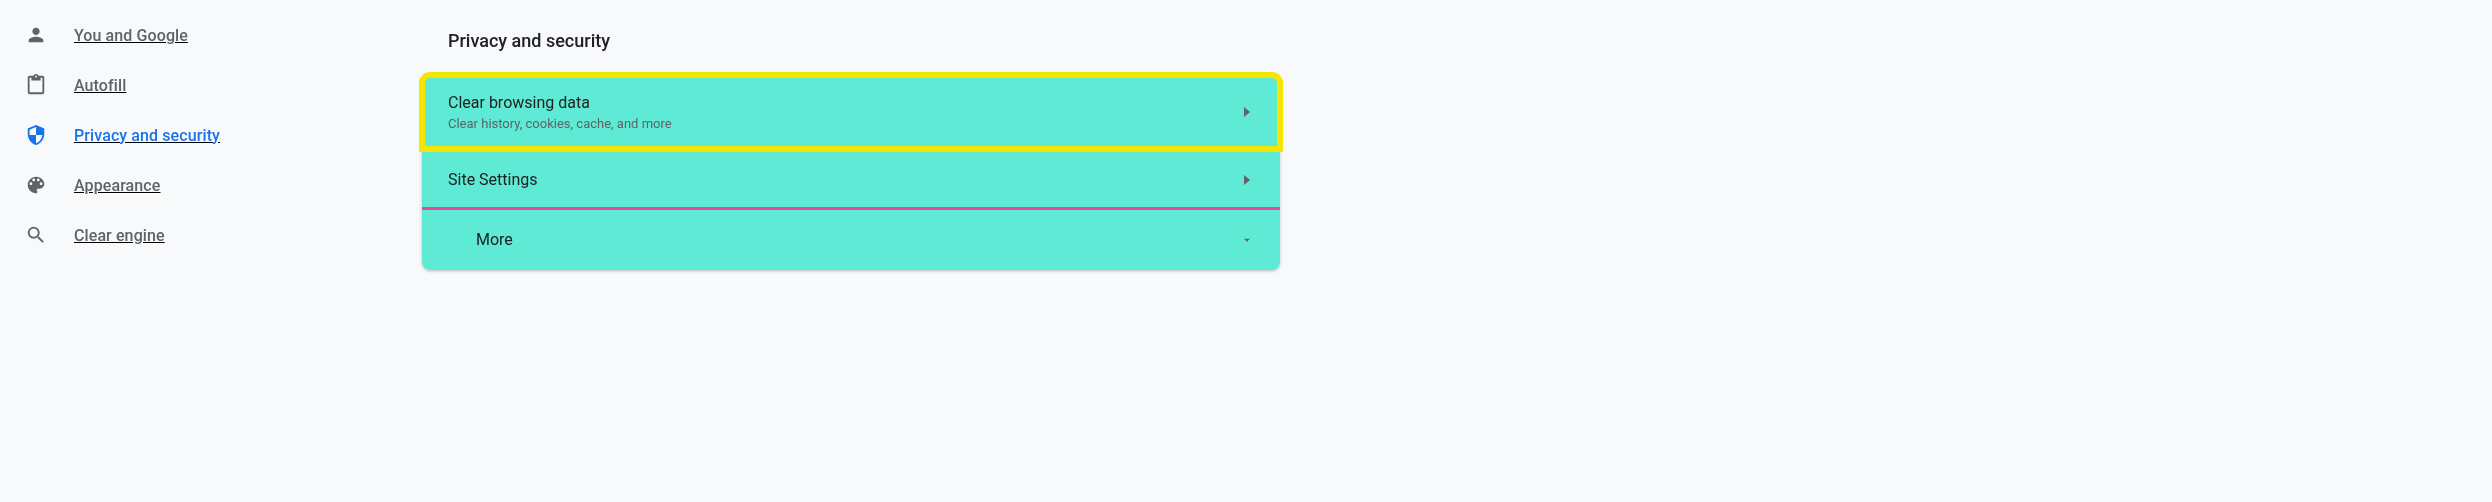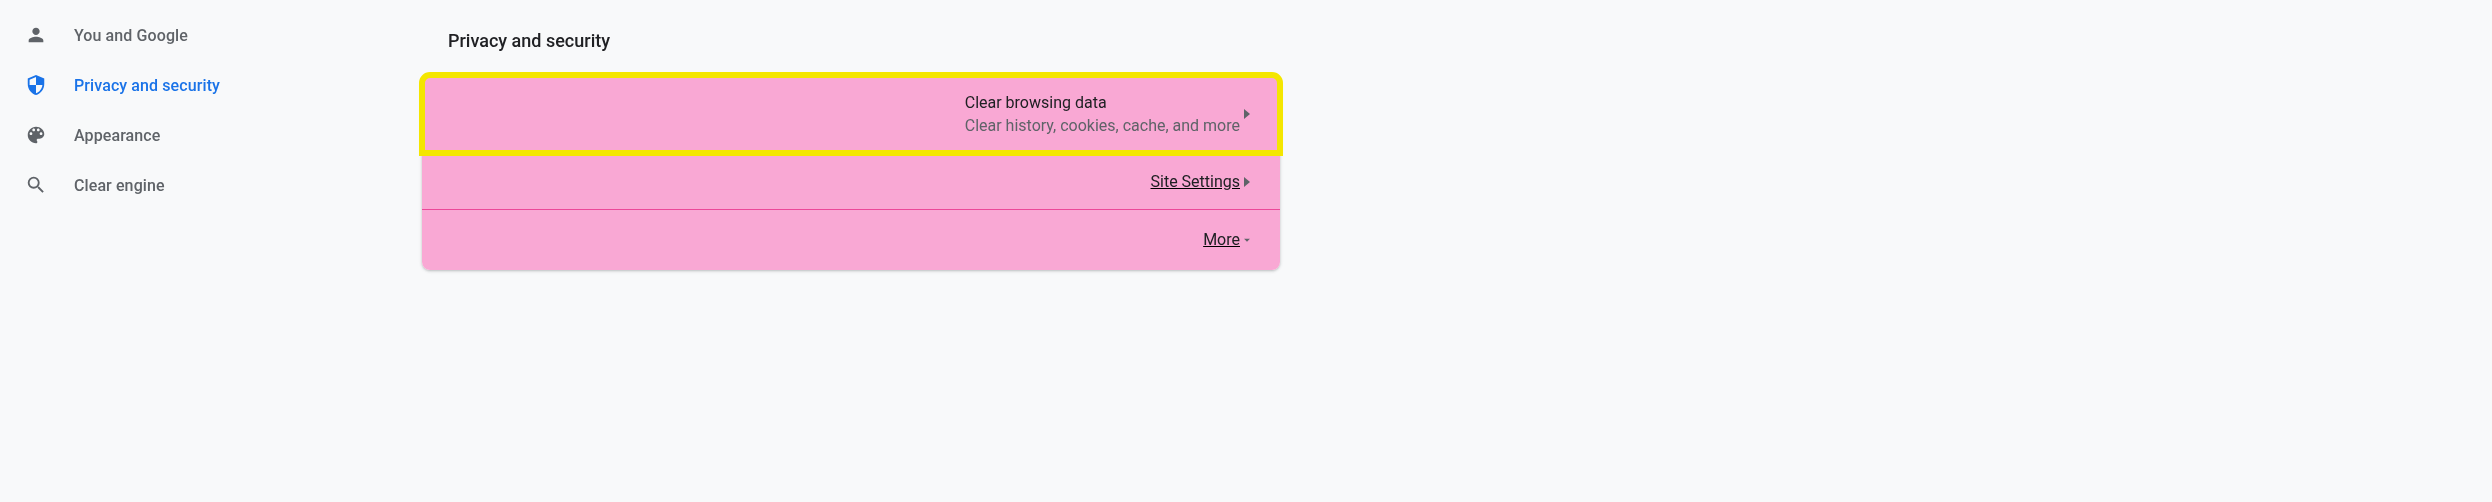--- a/index.html
+++ b/index.html
@@ -12,20 +12,21 @@
       background: #f8f9fa;
       width: 2492px;
       height: 502px;
       display: flex;
       overflow: hidden;
     }
     .sidebar {
       width: 380px;
       padding-top: 10px;
       flex-shrink: 0;
+      text-decoration: underline;
     }
     .sidebar-item {
       display: flex;
       align-items: center;
       height: 50px;
       padding-left: 24px;
       cursor: pointer;
       color: #5f6368;
     }
     .sidebar-item.active {
@@ -67,56 +68,55 @@
     .card-group {
       width: 858px;
       background: #fff;
       border-radius: 8px;
       box-shadow: 0 1px 2px rgba(60,64,67,0.2), 0 1px 3px 1px rgba(60,64,67,0.1);
       overflow: visible;
     }
     .card-row {
       display: flex;
       align-items: center;
-      justify-content: flex-end;
+      justify-content: space-between;
       padding: 18px 26px;
       cursor: pointer;
       position: relative;
-      background: #f9a8d4;
+      background: #5eead4;
     }
     .card-row:first-child {
       border-top-left-radius: 8px;
       border-top-right-radius: 8px;
     }
     .card-row:last-child {
       border-bottom-left-radius: 8px;
       border-bottom-right-radius: 8px;
     }
     .card-row + .card-row {
-      border-top: 1px solid #ec4899;
-      text-decoration: underline;
+      border-top: 3px solid #ec4899;
     }
     .card-row.highlighted {
       outline: 6px solid #f4e600;
       outline-offset: -3px;
       z-index: 2;
       border-radius: 8px 8px 0 0;
     }
     .card-text {
       display: flex;
       flex-direction: column;
       gap: 4px;
     }
     .card-title {
       font-size: 16px;
       color: #202124;
       font-weight: 400;
     }
     .card-subtitle {
-      font-size: 16px;
+      font-size: 13px;
       color: #5f6368;
       font-weight: 400;
     }
     .card-arrow {
       width: 14px;
       height: 14px;
       display: flex;
       align-items: center;
       justify-content: center;
     }
@@ -134,20 +134,28 @@
 <body>
 
 <nav class="sidebar">
   <div class="sidebar-item">
     <span class="sidebar-icon">
       <svg viewBox="0 0 24 24">
           <path d="M12 12c2.21 0 4-1.79 4-4s-1.79-4-4-4-4 1.79-4 4 1.79 4 4 4zm0 2c-2.67 0-8 1.34-8 4v2h16v-2c0-2.66-5.33-4-8-4z"></path>
         </svg>
     </span>
     <span class="sidebar-label">You and Google</span>
+  </div>
+  <div class="sidebar-item">
+    <span class="sidebar-icon">
+      <svg viewBox="0 0 24 24">
+          <path d="M19 2h-4.18C14.4.84 13.3 0 12 0S9.6.84 9.18 2H5c-1.1 0-2 .9-2 2v16c0 1.1.9 2 2 2h14c1.1 0 2-.9 2-2V4c0-1.1-.9-2-2-2zm-7 0c.55 0 1 .45 1 1s-.45 1-1 1-1-.45-1-1 .45-1 1-1zm7 18H5V4h2v3h10V4h2v16z"></path>
+        </svg>
+    </span>
+    <span class="sidebar-label">Autofill</span>
   </div>
   <div class="sidebar-item active">
     <span class="sidebar-icon">
       <svg viewBox="0 0 24 24">
           <path d="M12 1L3 5v6c0 5.55 3.84 10.74 9 12 5.16-1.26 9-6.45 9-12V5l-9-4zm0 10.99h7c-.53 4.12-3.28 7.79-7 8.94V12H5V6.3l7-3.11v8.8z"></path>
         </svg>
     </span>
     <span class="sidebar-label">Privacy and security</span>
   </div>
   <div class="sidebar-item">

